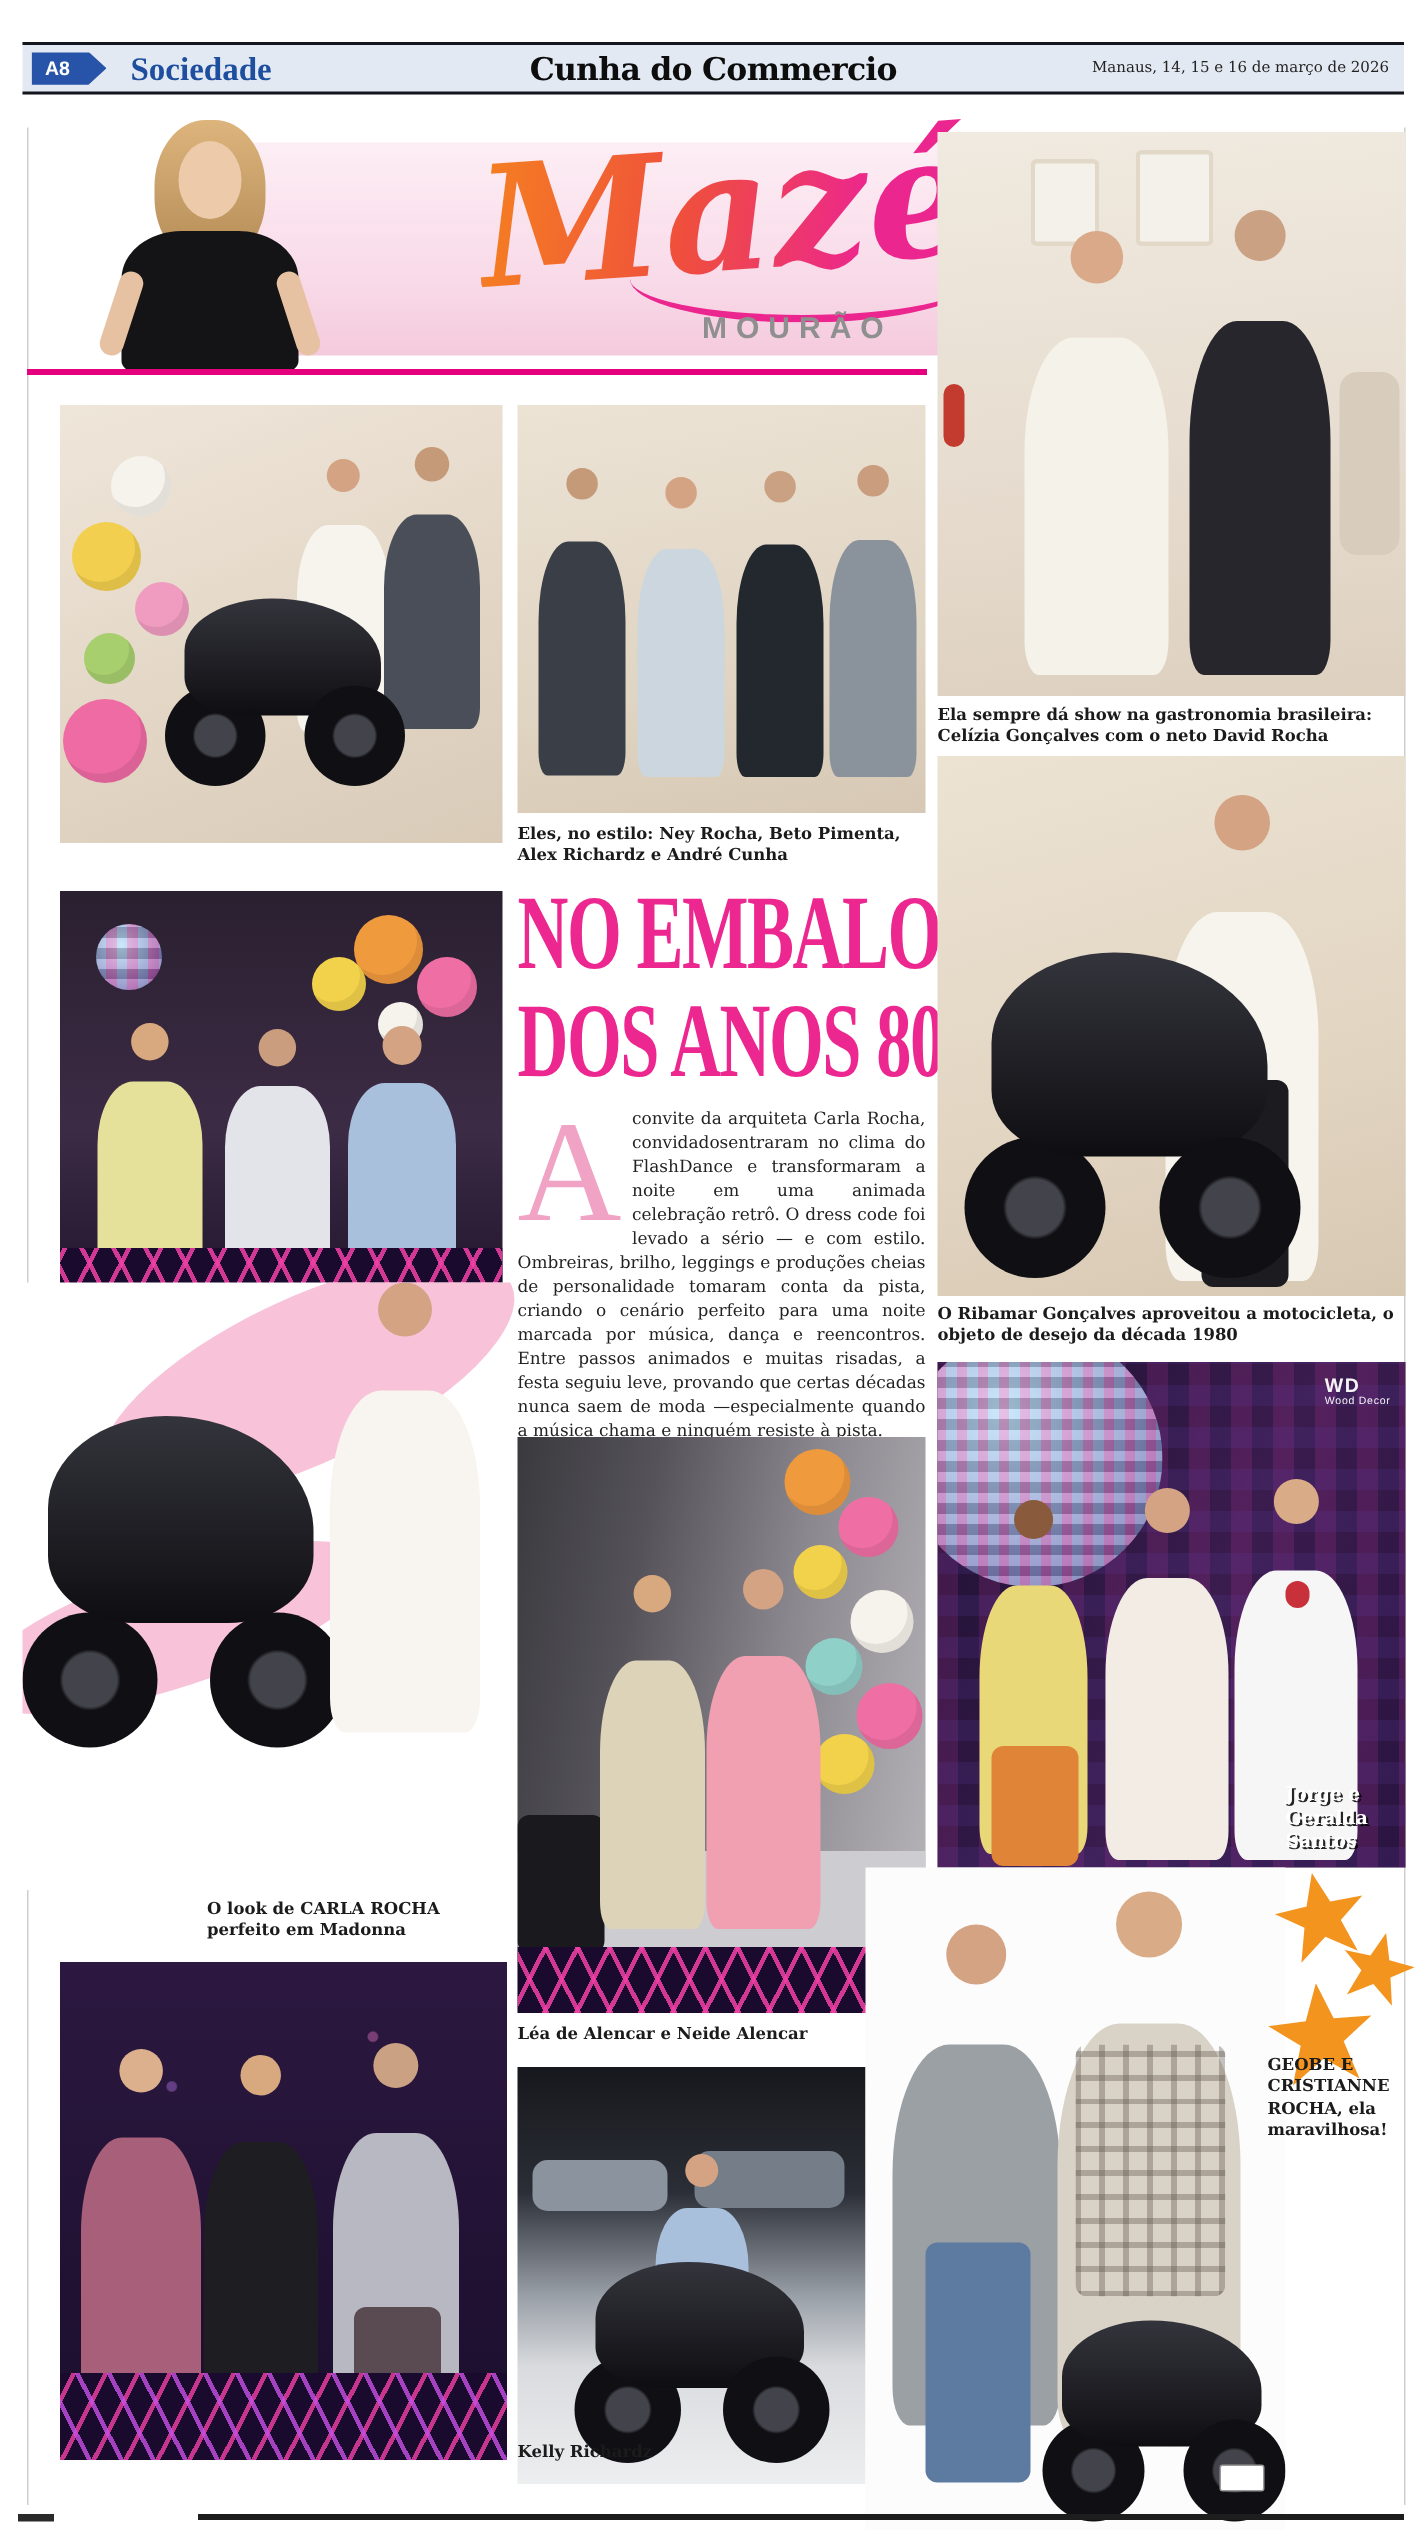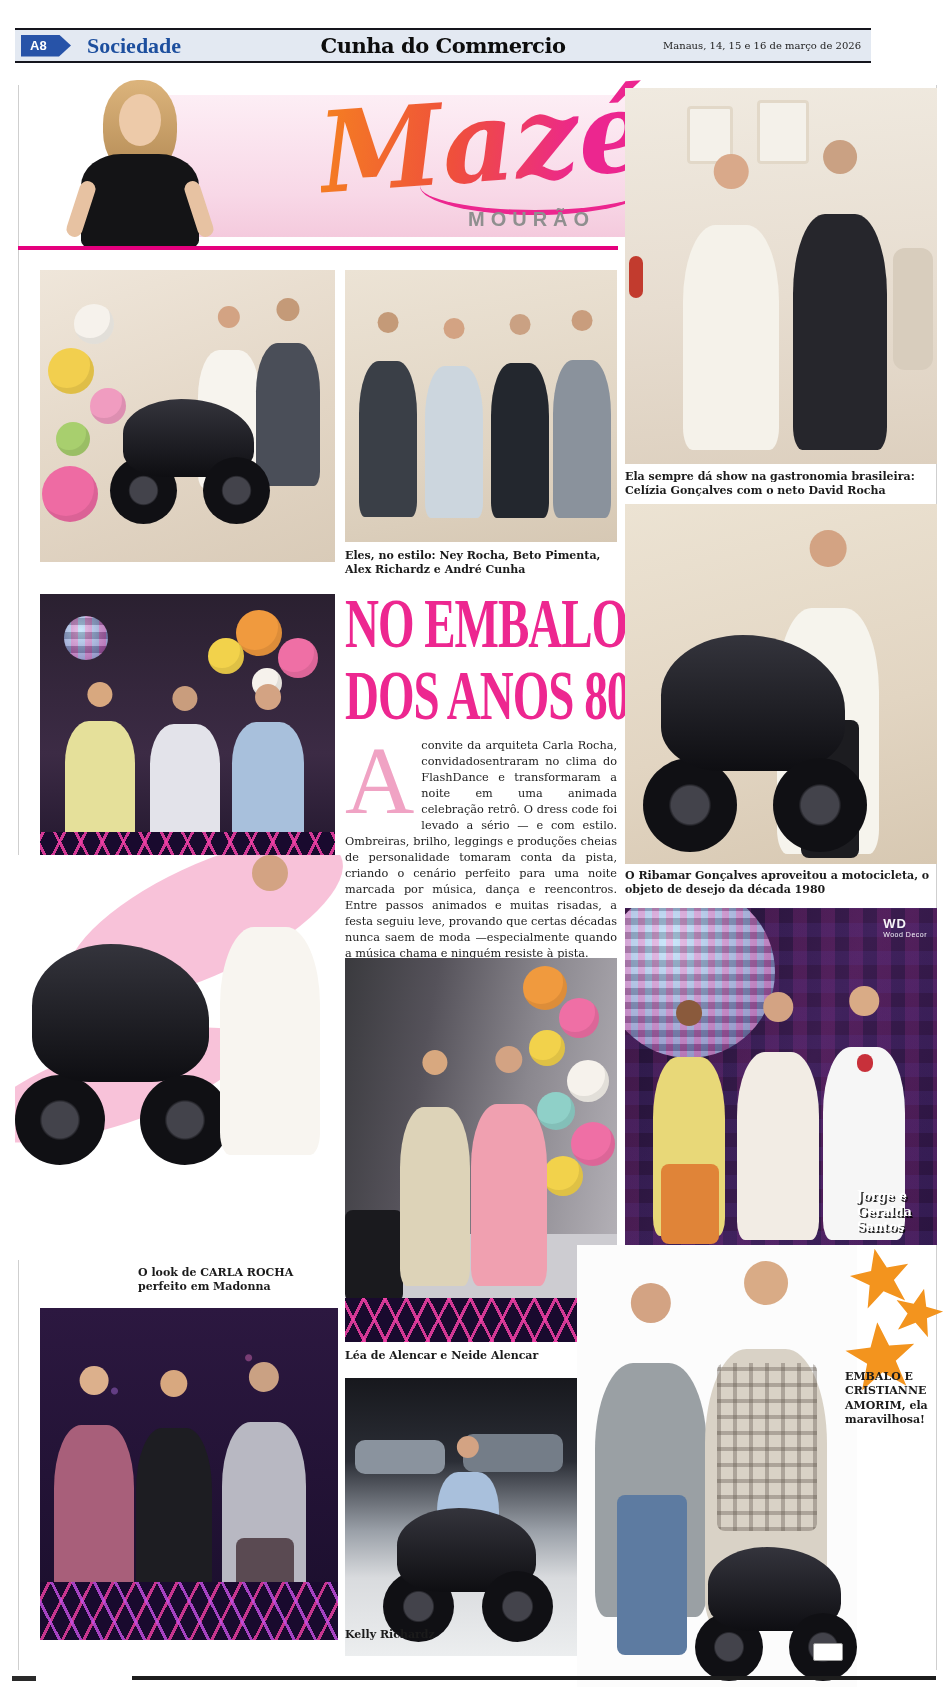--- a/index.html
+++ b/index.html
@@ -1,20 +1,20 @@
 <!DOCTYPE html>
 <html><head>
 <meta charset="utf-8">
 <style>
   html,body{margin:0;padding:0;background:#fff;}
   .page{position:relative;width:951px;height:1687px;background:#fff;overflow:hidden;
         font-family:"DejaVu Serif",serif;}
 
   
-  .header-bar{position:absolute;left:15px;top:28px;width:856px;height:31px;
+  .header-bar{position:absolute;left:15px;top:28px;width:921px;height:31px;
     background:#e3e9f2;border-top:2px solid #15151d;border-bottom:2px solid #15151d;
     display:flex;align-items:center;}
   .page-badge{margin-left:6px;width:50px;height:22px;background:#2753a8;color:#fff;
     font:bold 13px/22px "Liberation Sans",sans-serif;padding-left:9px;box-sizing:border-box;
     clip-path:polygon(0 0,76% 0,100% 50%,76% 100%,0 100%);}
   .section-title{margin-left:16px;color:#1d4f9e;font:bold 22px "Liberation Serif",serif;}
   .paper-name{position:absolute;left:0;right:0;text-align:center;
     font:bold 21px "DejaVu Serif",serif;color:#0d0d0d;letter-spacing:-.5px;}
   .dateline{margin-left:auto;margin-right:10px;font:10px "DejaVu Serif",serif;color:#222;}
 
@@ -244,19 +244,19 @@
     <div class="legs" style="left:196px;top:330px;width:18px;height:56px;background:#f3f0ea;"></div>
     <div class="moto" style="left:118px;top:296px;width:162px;height:140px;">
         <div class="tank"></div>
       </div>
     <div class="legs" style="left:236px;top:398px;width:28px;height:16px;background:#fff;border:1px solid #999;border-radius:2px;"></div>
   </div>
 
   <div class="star" style="left:850px;top:1248px;width:62px;height:62px;transform:rotate(-12deg);"></div>
   <div class="star" style="left:893px;top:1288px;width:50px;height:50px;transform:rotate(14deg);"></div>
   <div class="star" style="left:845px;top:1322px;width:72px;height:72px;transform:rotate(-6deg);"></div>
-  <div class="caption" style="left:845px;top:1370px;width:95px;">EMBALO E CRISTIANNE AMORIM, ela maravilhosa!</div>
+  <div class="caption" style="left:845px;top:1370px;width:95px;">GEOBE E CRISTIANNE ROCHA, ela maravilhosa!</div>
 
   <div class="footer-dash"></div>
   <div class="footer-url">www.jcam.com.br</div>
   <div class="footer-line"></div>
 
 </div>
 
 </body></html>

